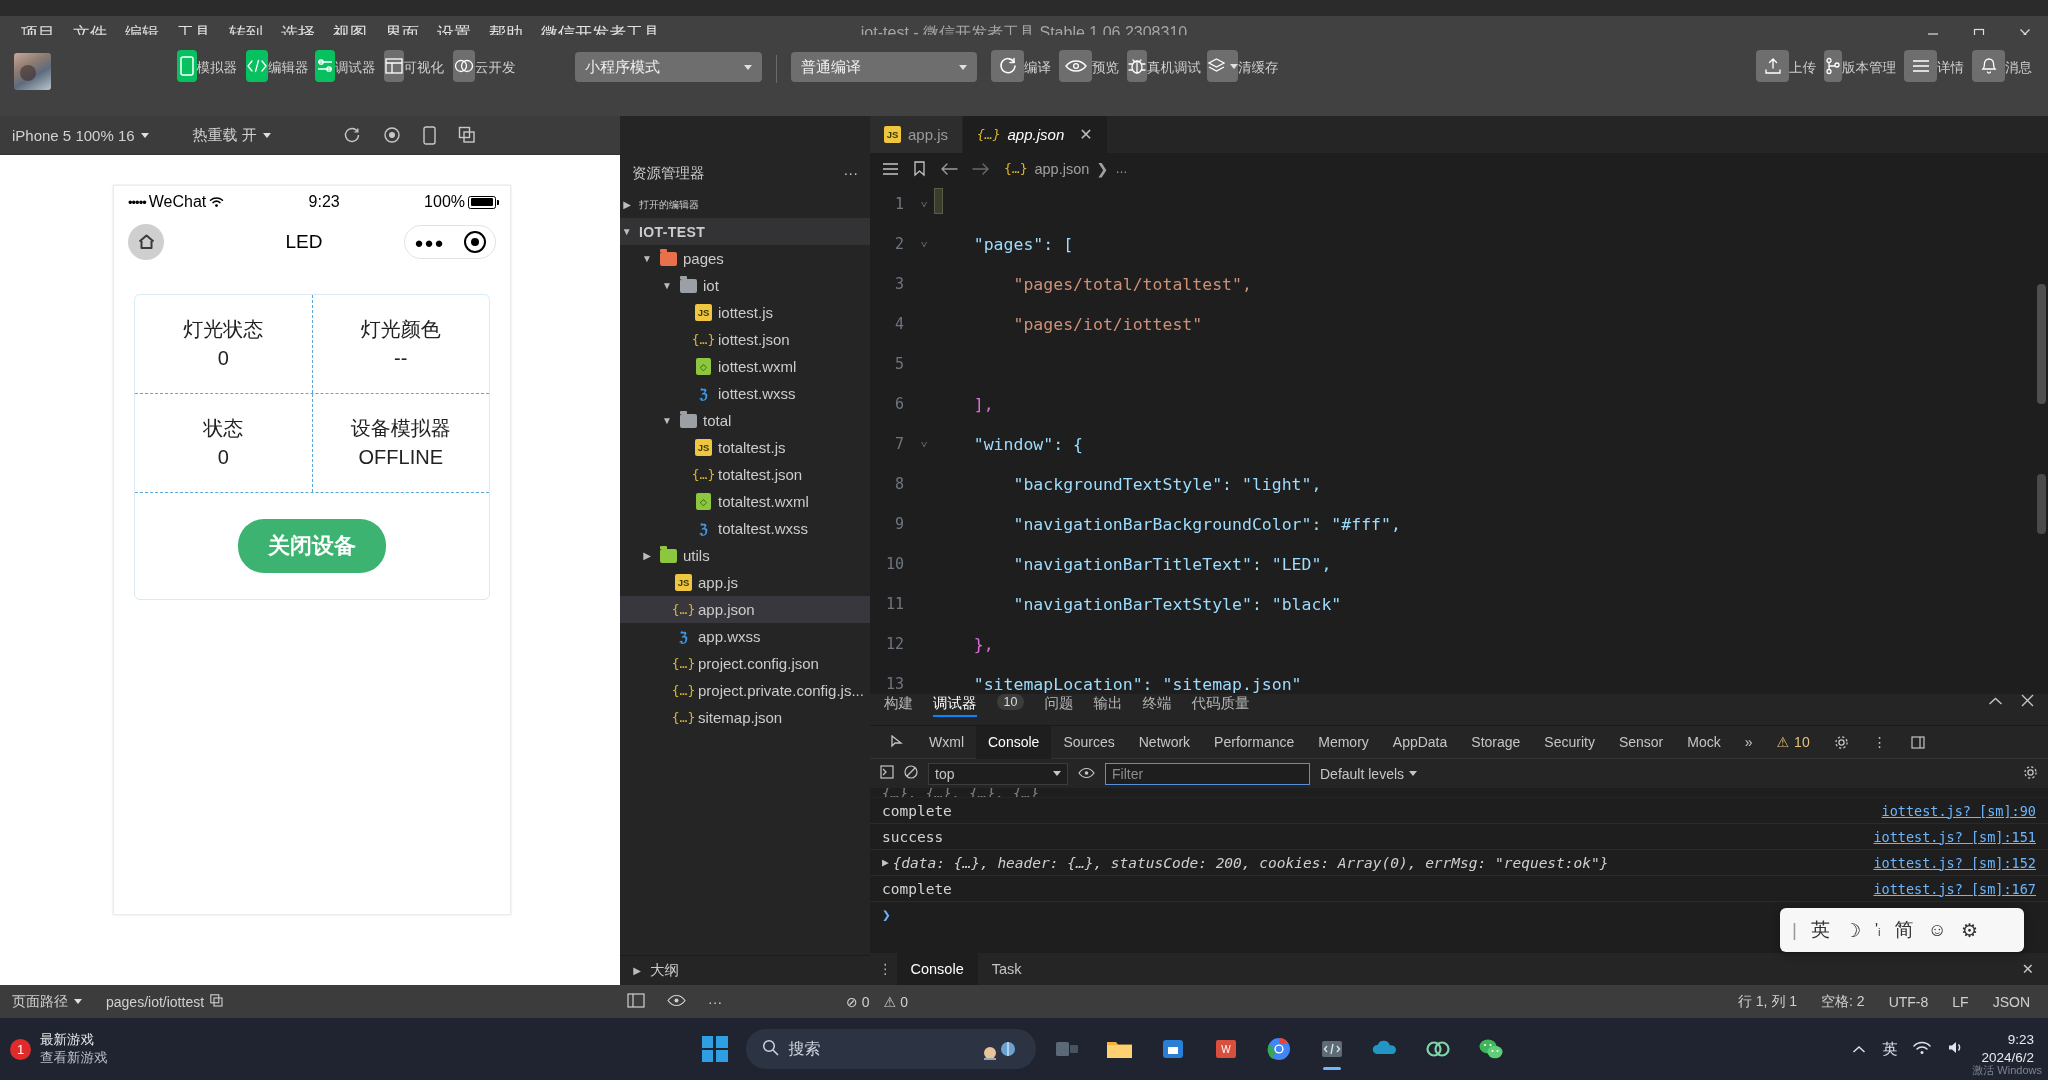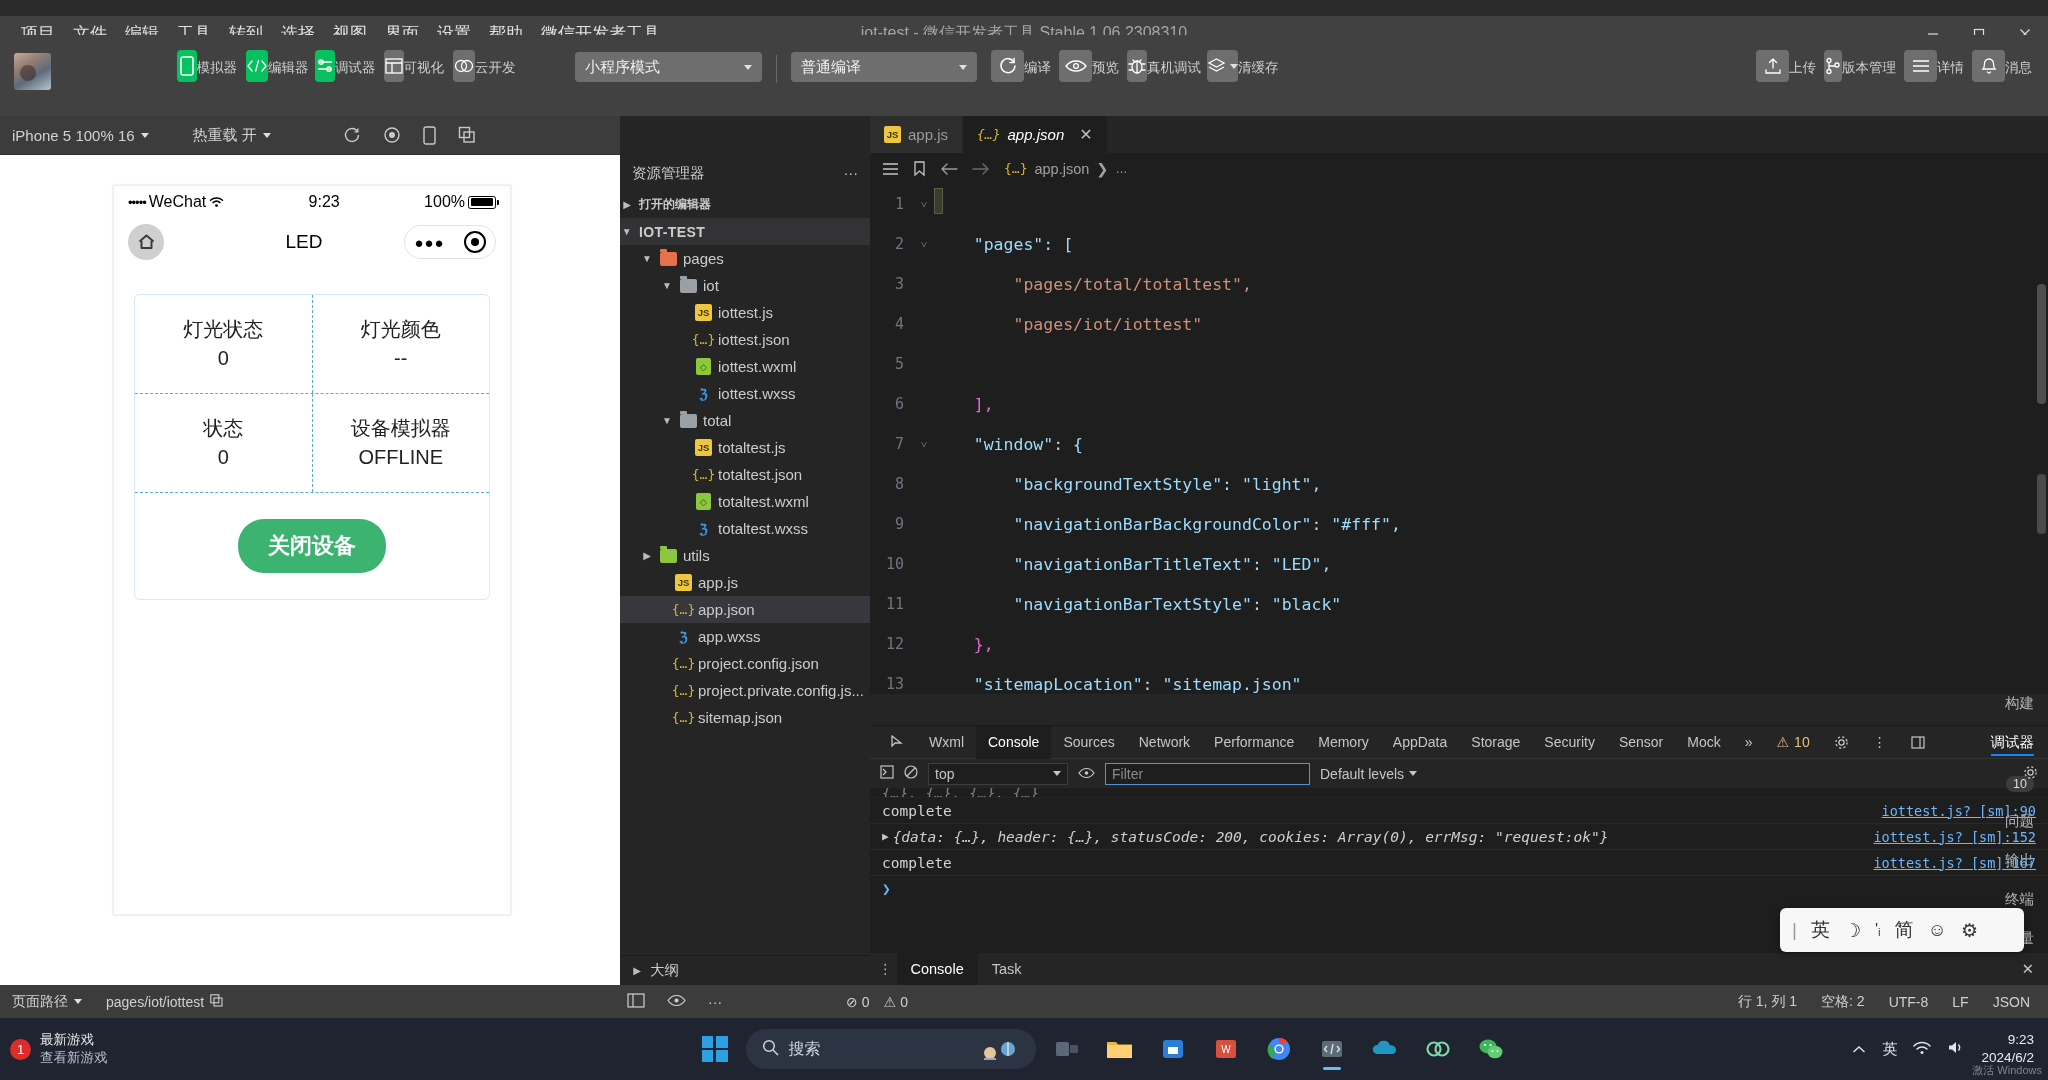--- a/index.html
+++ b/index.html
@@ -168,22 +168,22 @@
   .src { white-space: pre; color: #d4d4d4; }
   .k { color: #9cdcfe; } .s { color: #ce9178; } .p { color: #da70d6; }
   .b { color: #ffd700; }
   .cursorline { position:absolute; left:64px; top:0; width:9px; height:26px; background:#3a3d2e; border:1px solid #5a5c46;}
   .scroll-v { position:absolute; right:2px; top:100px; width:9px; height:120px; background:#4f4f4f; border-radius:4px;}
   .mini-mark{position:absolute;right:2px;top:290px;width:9px;height:60px;background:#4a4a4a;border-radius:4px;}
 
   
   .devtools { position: absolute; top: 694px; left: 870px; width: 1178px; height: 291px; background: #1e1e1e; }
   .dt-head {
-    height: 31px; background: #252526; display: flex; align-items: flex-end; gap: 20px;
-    padding: 0 14px; color: #b6b6b6; font-size: 14.5px; flex-direction: column;
+    height: 31px; background: #252526; display: flex; align-items: flex-start; gap: 20px;
+    padding: 0 14px; color: #b6b6b6; font-size: 14.5px;
   }
   .dt-head .on { color: #fff; border-bottom: 2px solid #0a84ff; padding-bottom: 2px;}
   .badge-round { background:#3c3c3c; border-radius:9px; padding:1px 7px; font-size:12.5px; color:#ddd;}
   .dt-tabs {
     height: 33px; background: #252526; display: flex; align-items: center; gap: 0;
     padding-left: 8px; color: #c5c5c5; font-size: 14px; border-top:1px solid #1a1a1a;
   }
   .dt-tab { padding: 0 12px; height: 33px; display:flex;align-items:center; cursor:pointer; white-space:nowrap;}
   .dt-tab.active { background: #1e1e1e; color: #fff; }
   .dt-filter {
@@ -567,21 +567,21 @@
   </div>
 
   <div class="explorer">
     <div class="exp-head">
       <span>资源管理器</span>
       <span>···</span>
     </div>
     <div class="tree">
       <div class="tr">
         <span class="arrow">▶</span>
-        <span style="font-weight:bold;font-size:12px;">打开的编辑器</span>
+        <span style="font-weight:normal;font-size:10px;">打开的编辑器</span>
       </div>
       <div class="tr head">
         <span class="arrow">▼</span>
         <span>IOT-TEST</span>
       </div>
 
       <div class="tr" style="padding-left:20px">
         <span class="arrow">▼</span>
         <span class="fic">
             <span class="folder f-red"></span>
@@ -912,20 +912,24 @@
     <div class="console-body">
       <div class="crow" style="height:10px;overflow:hidden;opacity:.55">
         <span class="citalic">{…}, {…}, {…}, {…}</span>
         <span class="clink"></span>
       </div>
       <div class="crow">
         <span>complete</span>
         <span class="clink">iottest.js? [sm]:90</span>
       </div>
       <div class="crow">
+        <span>success</span>
+        <span class="clink">iottest.js? [sm]:151</span>
+      </div>
+      <div class="crow">
         <span style="display:flex;gap:4px;align-items:center;">
           <span style="color:#c5c5c5;font-size:11px">▶</span>
           <span class="citalic">{data: {…}, header: {…}, statusCode: 200, cookies: Array(0), errMsg: "request:ok"}</span>
         </span>
         <span class="clink">iottest.js? [sm]:152</span>
       </div>
       <div class="crow">
         <span>complete</span>
         <span class="clink">iottest.js? [sm]:167</span>
       </div>

